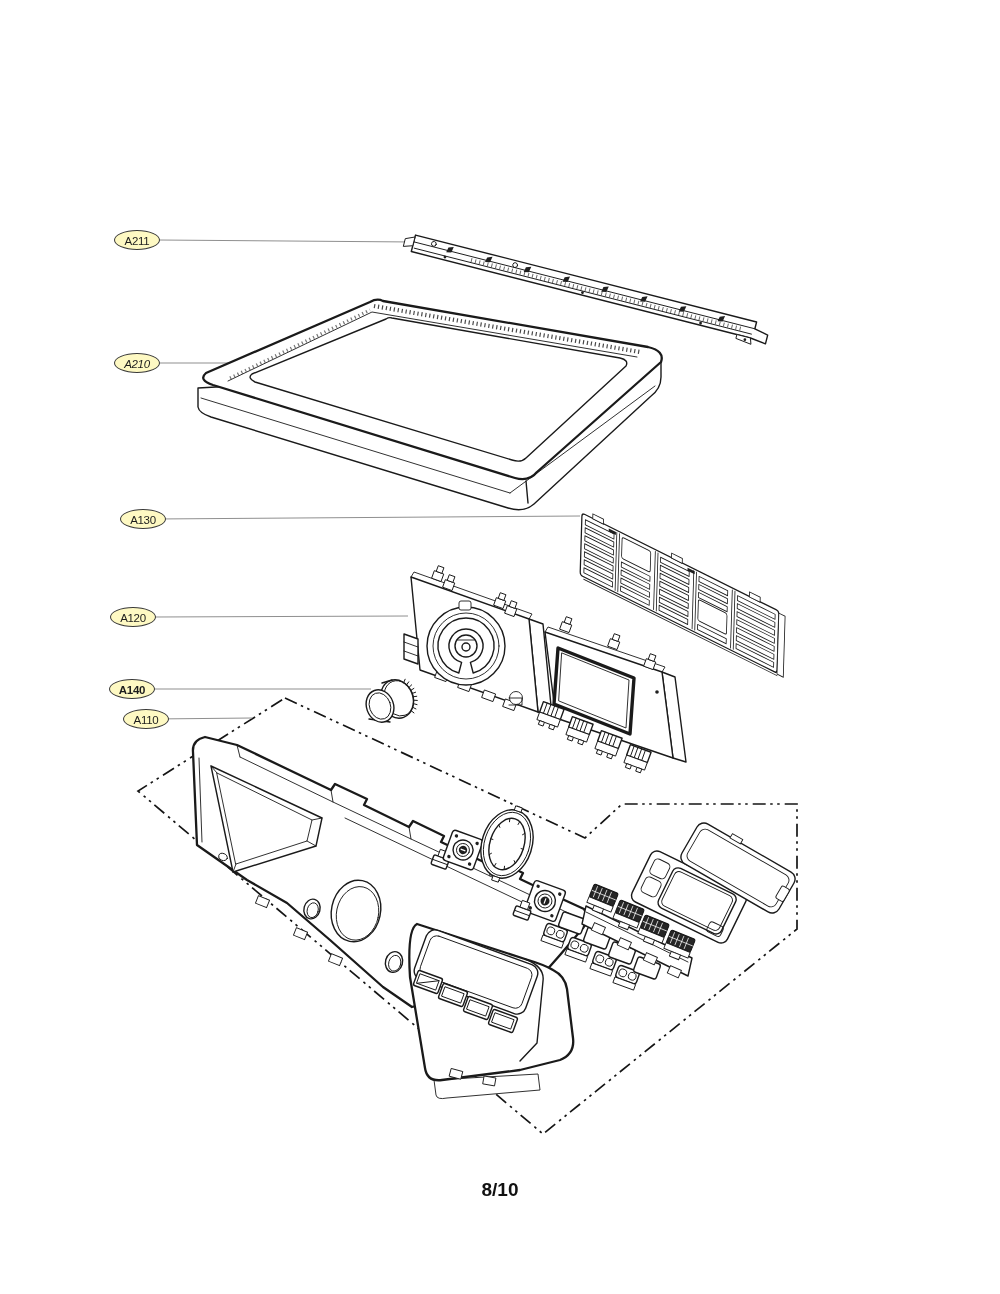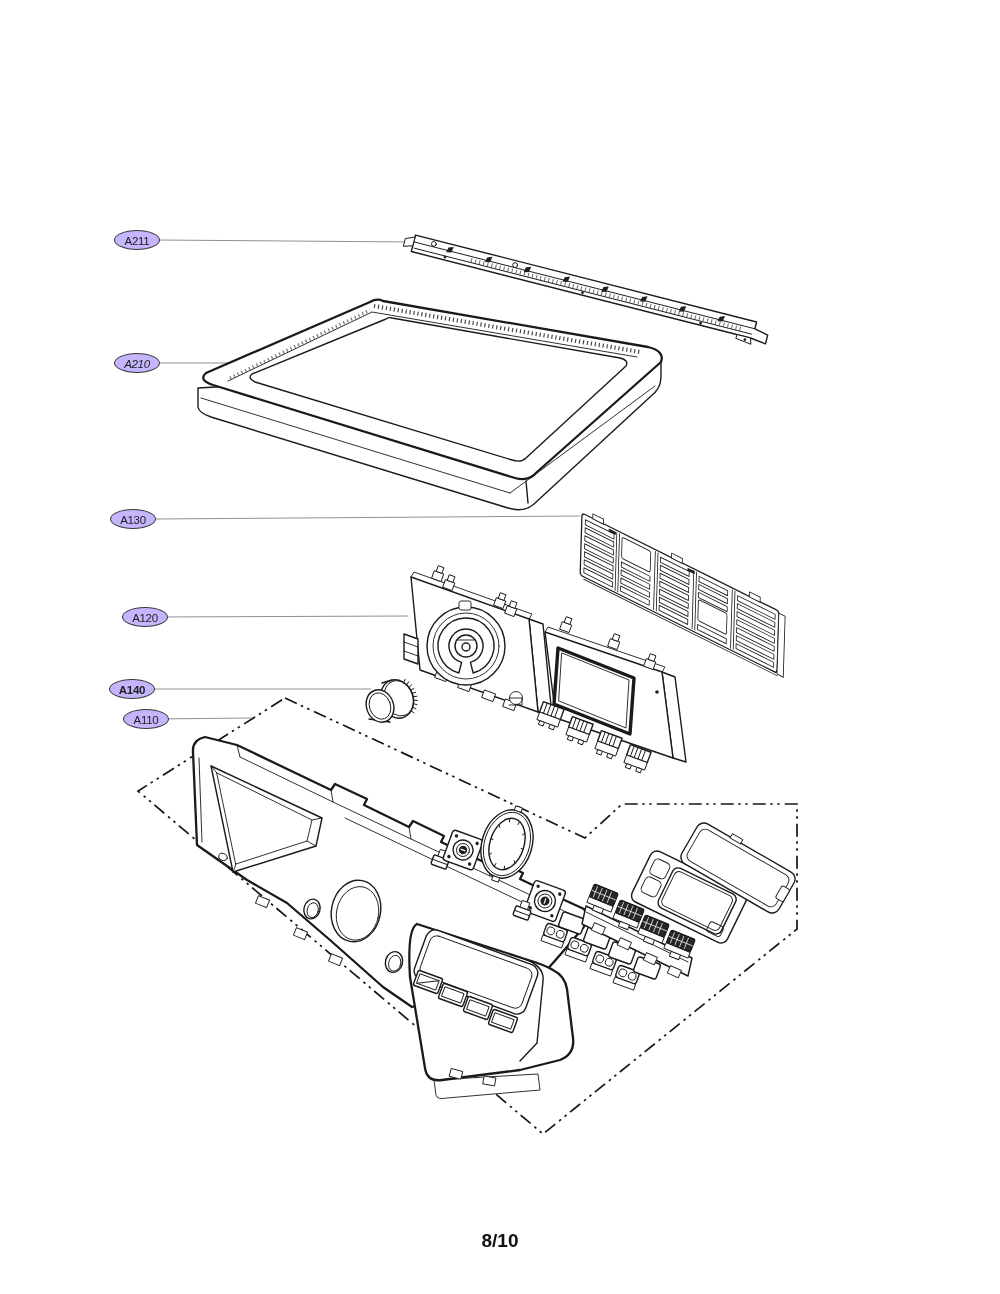--- a/index.html
+++ b/index.html
@@ -4,24 +4,24 @@
 <style>
   html,body{margin:0;padding:0;background:#fff;}
   body{width:1000px;height:1294px;position:relative;overflow:hidden;
        font-family:"Liberation Sans", sans-serif;}
   #stage{position:absolute;left:0;top:0;width:1000px;height:1294px;}
   svg{position:absolute;left:0;top:0;}
   .callout{
     position:absolute;width:46px;height:20px;line-height:20px;
     border:1.2px solid #3a3a3a;border-radius:50%;
     text-align:center;font-size:11.5px;color:#1d1d1d;
-    background:#c4b5fd;box-sizing:border-box;letter-spacing:-0.3px;
+    background:#fef9c3;box-sizing:border-box;letter-spacing:-0.3px;
   }
   .page-num{
-    position:absolute;left:0;right:0;top:1230px;text-align:center;
+    position:absolute;left:0;right:0;top:1179px;text-align:center;
     font-size:19px;font-weight:bold;color:#111;
   }
   
   .ln{fill:none;stroke:#1a1a1a;stroke-width:1.4;stroke-linejoin:round;stroke-linecap:round;}
   .fw{fill:#ffffff;stroke:#1a1a1a;stroke-width:1.4;stroke-linejoin:round;}
   .hv{stroke-width:2.3;}
   .th{stroke-width:0.9;}
   .dk{fill:#1f1f1f;stroke:none;}
 </style>
 </head>
@@ -364,19 +364,19 @@
       <rect class="fw" x="-56" y="-23" width="112" height="46" rx="8" stroke-width="1.6"></rect>
       <rect class="ln th" x="-51" y="-18" width="102" height="36" rx="6"></rect>
       <rect class="fw th" x="47" y="-7" width="9" height="14" rx="2"></rect>
       <rect class="fw th" x="-22" y="-27" width="12" height="5"></rect>
     </g>
   </g>
 </svg>
 
   <div class="callout" style="left:114px;top:230px;">A211</div>
   <div class="callout" style="left:114px;top:353px;font-style:italic;">A210</div>
-  <div class="callout" style="left:110px;top:509px;">A130</div>
-  <div class="callout" style="left:122px;top:607px;">A120</div>
+  <div class="callout" style="left:120px;top:509px;">A130</div>
+  <div class="callout" style="left:110px;top:607px;">A120</div>
   <div class="callout" style="left:109px;top:679px;font-weight:bold;">A140</div>
   <div class="callout" style="left:123px;top:709px;">A110</div>
 
   <div class="page-num">8/10</div>
 </div>
 
 </body></html>

